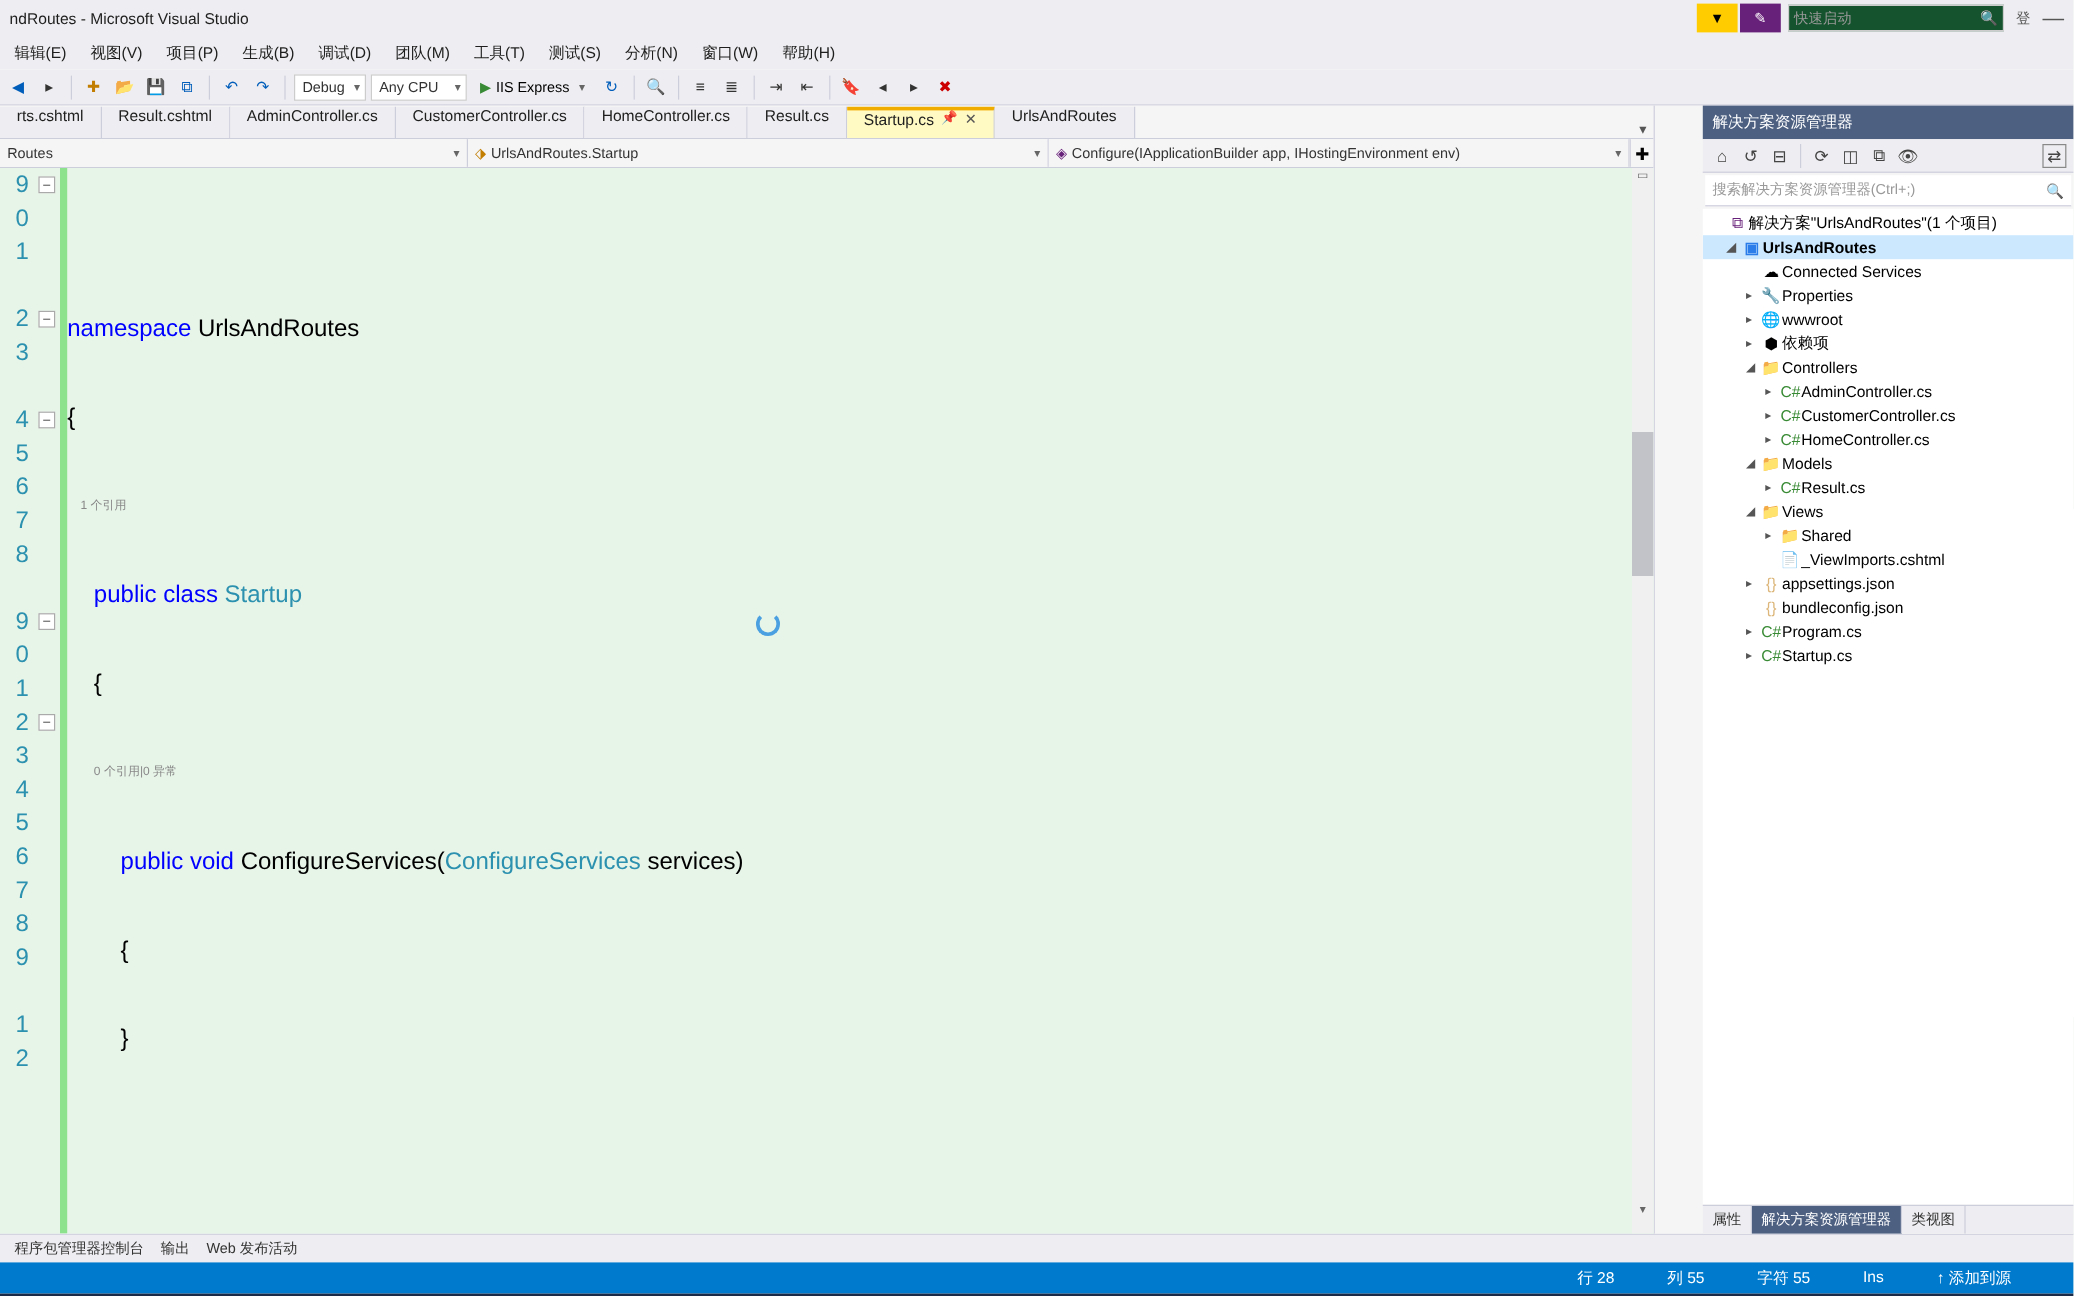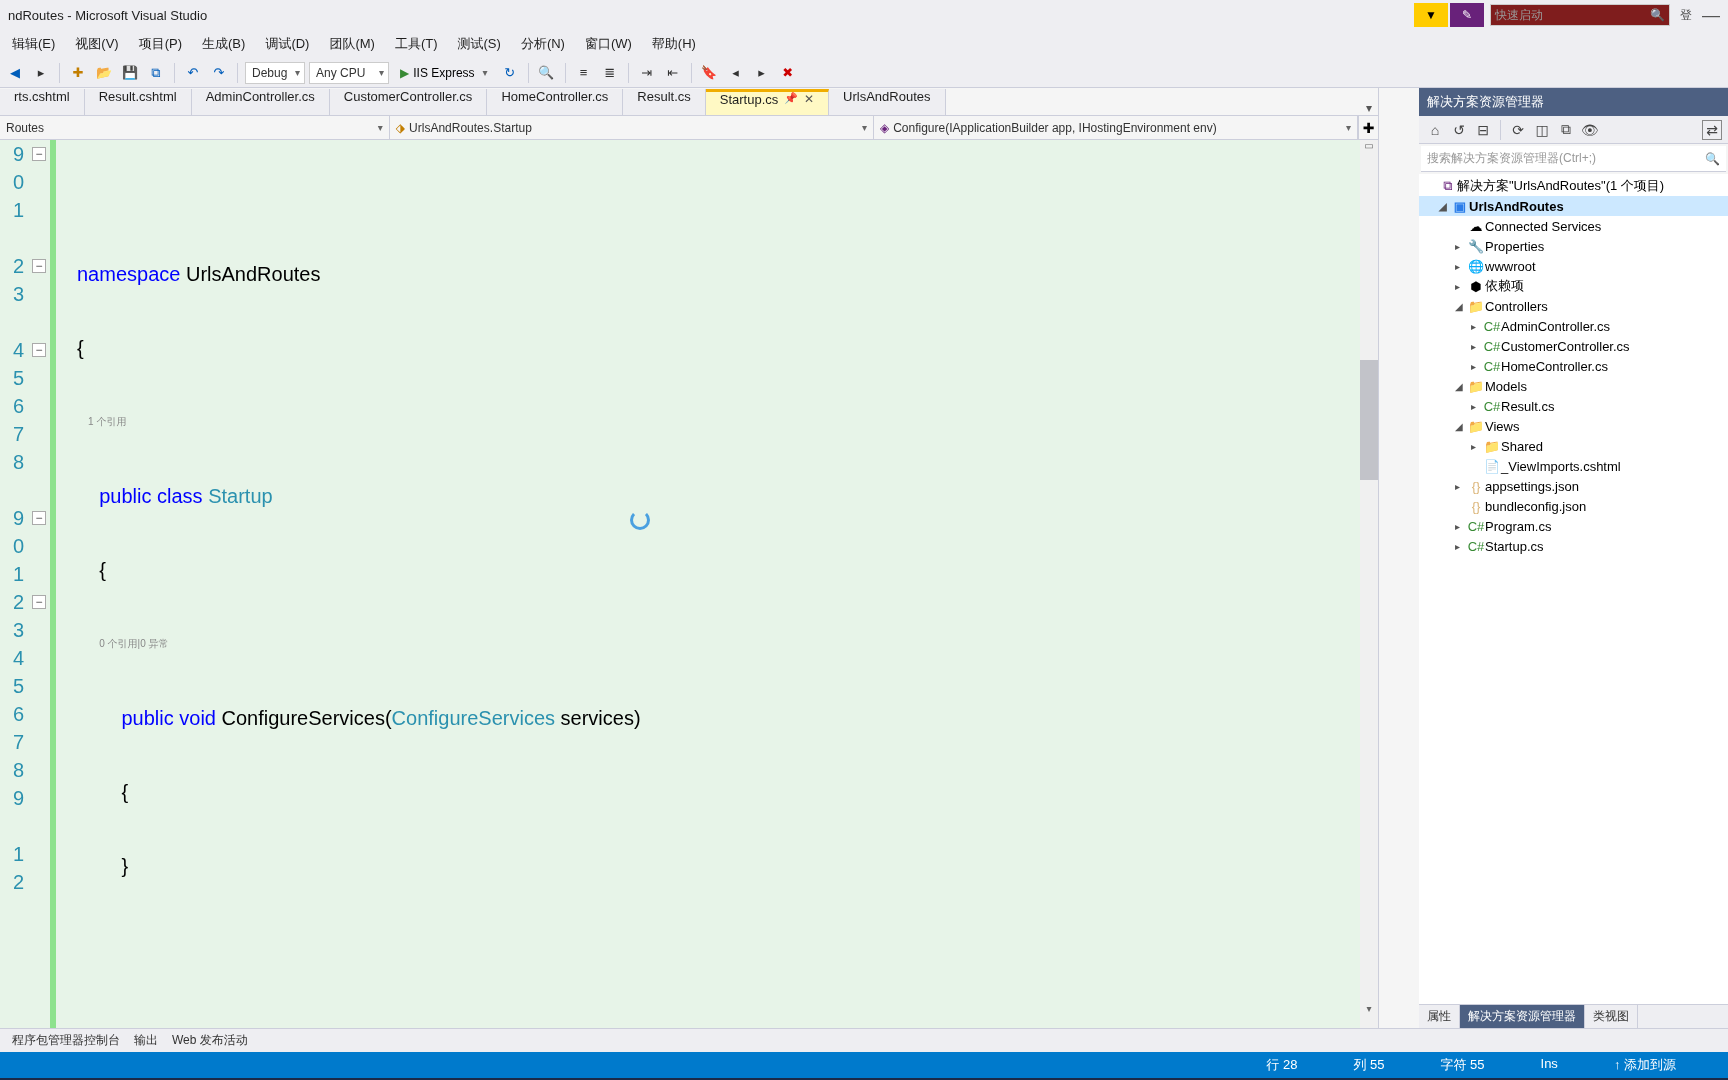--- a/index.html
+++ b/index.html
@@ -3,21 +3,21 @@
 <meta charset="utf-8">
 <style>
 * { margin: 0; padding: 0; box-sizing: border-box; font-family: "Microsoft YaHei", "Segoe UI", sans-serif; }
 body { width: 1728px; height: 1080px; overflow: hidden; background: #fff; font-size: 14px; }
 
 .titlebar { height: 30px; background: #eeeef2; display: flex; align-items: center; padding: 0 8px; color: #1e1e1e; font-size: 13px; }
 .titlebar-btns { margin-left: auto; display: flex; align-items: center; gap: 2px; }
 .title-btn { width: 34px; height: 24px; display: flex; align-items: center; justify-content: center; font-size: 12px; }
 .title-btn.yel { background: #ffcc00; color: #000; }
 .title-btn.purple { background: #68217a; color: #fff; }
-.search-box { width: 180px; height: 22px; background: #7f1d1d; border: 1px solid #ccc; margin-left: 4px; padding: 0 4px; color: #999; font-size: 12px; display: flex; align-items: center; justify-content: space-between; }
+.search-box { width: 180px; height: 22px; background: #14532d; border: 1px solid #ccc; margin-left: 4px; padding: 0 4px; color: #999; font-size: 12px; display: flex; align-items: center; justify-content: space-between; }
 .loginbtn { margin-left: 8px; font-size: 12px; color: #555; }
 
 .menubar { height: 28px; background: #eeeef2; display: flex; align-items: center; padding-left: 4px; gap: 4px; }
 .menu-item { padding: 4px 8px; font-size: 13px; color: #1e1e1e; cursor: pointer; }
 
 .toolbar { height: 30px; background: #eeeef2; border-bottom: 1px solid #cccedb; display: flex; align-items: center; padding-left: 4px; gap: 4px; }
 .tb-btn { width: 22px; height: 22px; display: flex; align-items: center; justify-content: center; font-size: 13px; color: #333; }
 .tb-sep { width: 1px; height: 20px; background: #cccedb; margin: 0 3px; }
 .tb-dd { height: 22px; border: 1px solid #ccc; background: #fff; font-size: 12px; padding: 0 18px 0 6px; color: #333; display: flex; align-items: center; position: relative; }
 .tb-dd::after { content: "▾"; position: absolute; right: 4px; font-size: 10px; color: #666; }
@@ -40,21 +40,21 @@
 .nav-dd .ico { margin-right: 4px; }
 .nav-dd .chev { font-size: 10px; color: #666; }
 
 .code-area { flex: 1; display: flex; background: #e7f4e8; font-family: Consolas, monospace; font-size: 20px; position: relative; overflow: hidden; }
 .gutter { width: 30px; text-align: right; color: #2b91af; padding-right: 6px; user-select: none; }
 .gutter div, .outline div { height: 28px; line-height: 28px; }
 .outline { width: 20px; position: relative; }
 .outline .mark { position: absolute; left: 2px; color: #555; font-size: 12px; width: 14px; text-align: center; border: 1px solid #aaa; background: #fff; height: 14px; line-height: 12px; }
 .change-bar { width: 6px; background: #8de28d; }
 .code-lines { flex: 1; white-space: pre; }
-.code-lines > div { height: 28px; line-height: 28px; padding-left: 21px; }
+.code-lines > div { height: 28px; line-height: 28px; padding-left: 0; }
 .kw { color: #0000ff; }
 .type { color: #2b91af; }
 .codelens { color: #888; font-size: 10px; }
 
 .spinner { position: absolute; top: 370px; left: 630px; width: 20px; height: 20px; border: 3px solid #4aa0e0; border-top-color: transparent; border-radius: 50%; }
 
 .scroll-v { width: 18px; background: #f0f0f0; position: relative; }
 .scroll-thumb { position: absolute; width: 100%; background: #c2c3c9; }
 
 .side-panel { width: 350px; background: #f5f5f5; border-left: 1px solid #cccedb; display: flex; flex-direction: column; padding-left: 40px; }
@@ -70,21 +70,21 @@
 .indent-1 { padding-left: 20px; } .indent-2 { padding-left: 36px; } .indent-3 { padding-left: 52px; }
 .panel-tabs { height: 24px; background: #eeeef2; display: flex; align-items: center; border-top: 1px solid #cccedb; }
 .panel-tab { padding: 0 8px; height: 100%; display: flex; align-items: center; font-size: 12px; color: #333; border-right: 1px solid #cccedb; }
 .panel-tab.active { background: #4d6082; color: #fff; }
 
 .bottom-tabs { height: 24px; background: #eeeef2; display: flex; align-items: center; padding-left: 6px; gap: 2px; border-top: 1px solid #cccedb; font-size: 12px; color: #333; }
 .bottom-tabs span { padding: 0 6px; }
 
 .statusbar { height: 26px; background: #007acc; color: #fff; display: flex; align-items: center; padding: 0 12px; font-size: 13px; }
 .status-item { margin-right: 40px; }
-.status-right { margin-left: auto; display: flex; gap: 16px; }
+.status-right { margin-left: auto; display: flex; gap: 4px; }
 
 .taskbar { height: 48px; background: #1b2a47; display: flex; align-items: center; padding: 0 6px; gap: 2px; }
 </style>
 </head>
 <body>
 
 <div class="titlebar">
   <span>ndRoutes - Microsoft Visual Studio</span>
   <div class="titlebar-btns">
     <div class="title-btn yel">▼</div>

